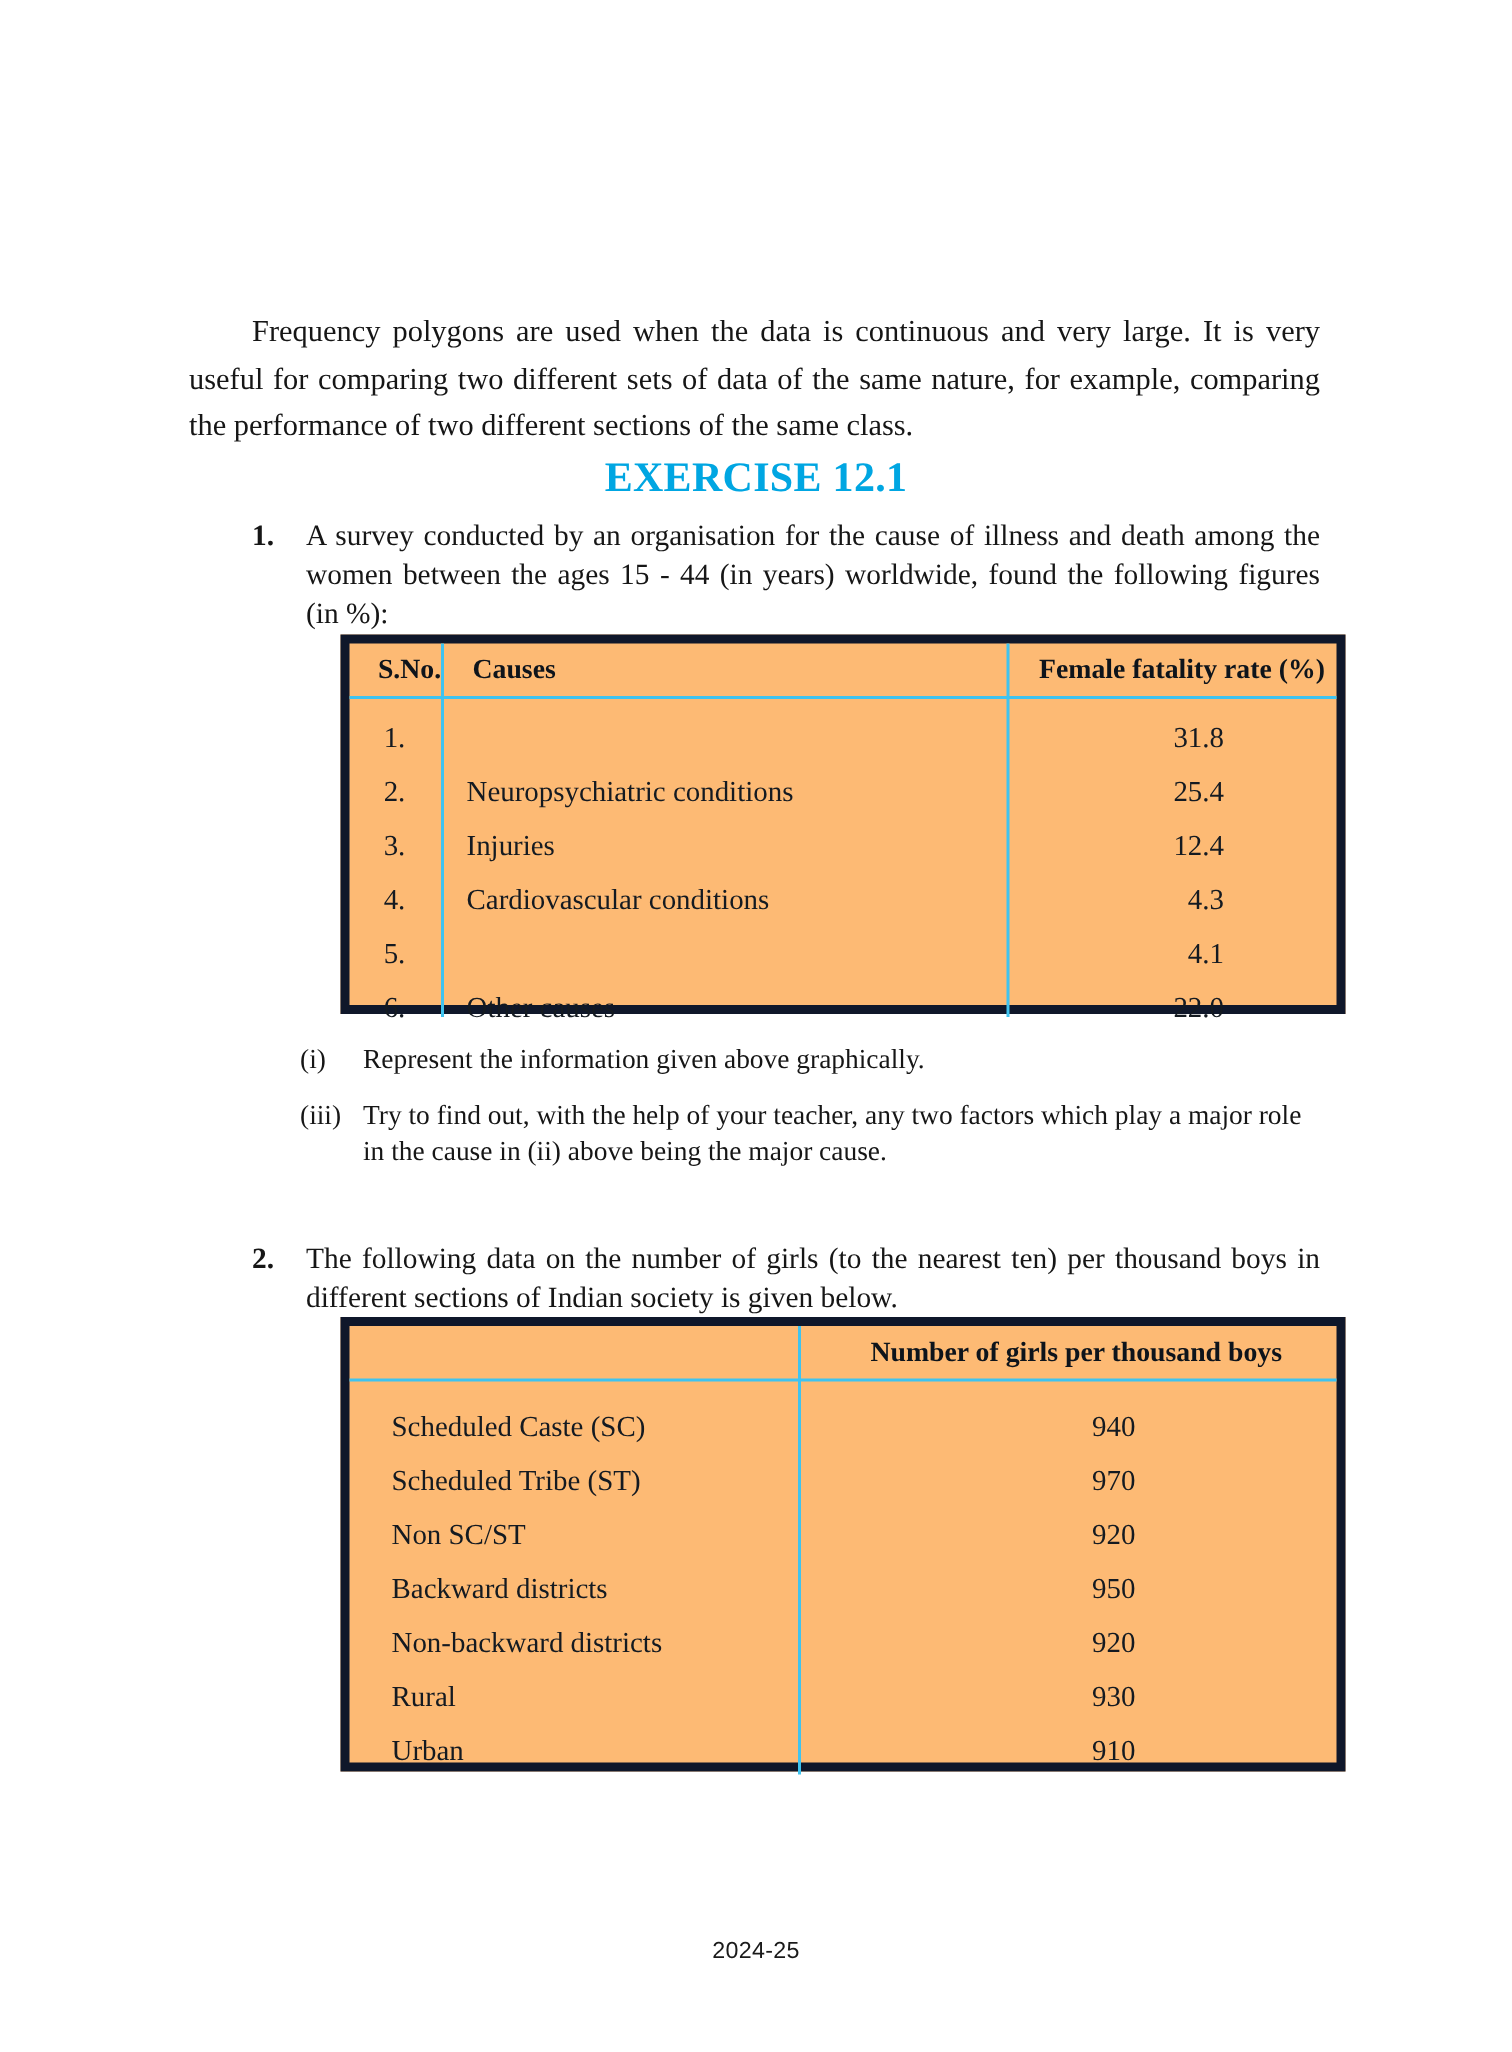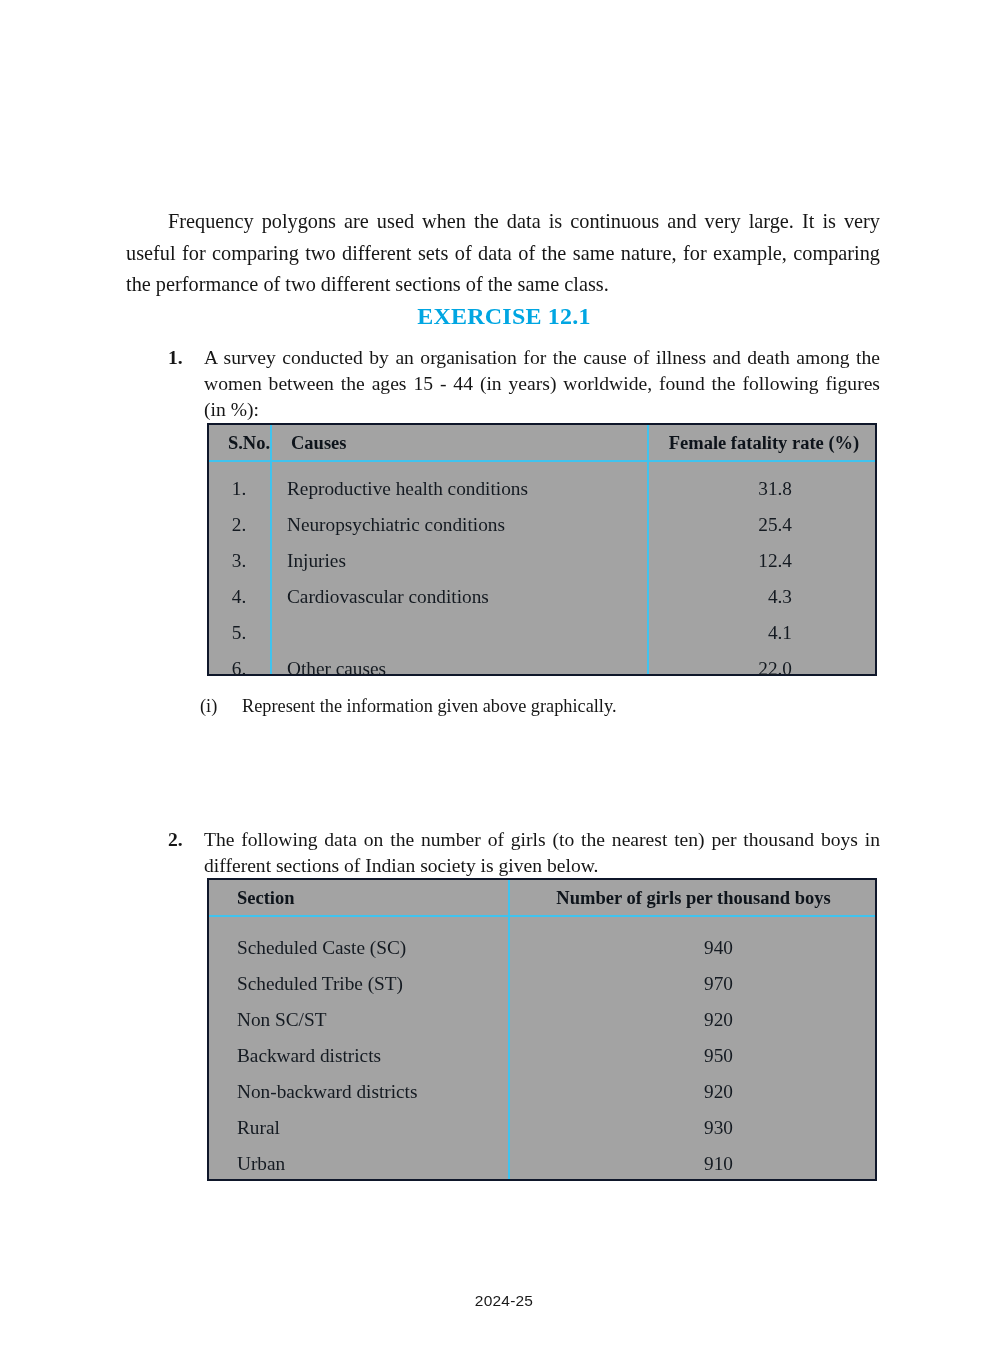--- a/index.html
+++ b/index.html
@@ -69,21 +69,21 @@
     text-indent: 42px;
     color: #161616;
   }
 
   .exercise-title {
     position: absolute;
     left: 0;
     top: 303px;
     width: 1008px;
     text-align: center;
-    font-size: 24px;
+    font-size: 28px;
     font-weight: bold;
     color: #00a6e2;
     letter-spacing: 0.2px;
   }
 
   
   .q {
     position: absolute;
     font-size: 19.6px;
     line-height: 26px;
@@ -123,23 +123,24 @@
   .sub-mark {
     position: absolute;
     left: 0;
     top: 0;
     width: 38px;
   }
   .sub-text { display: block; }
 
   .tbl-wrap {
     position: absolute;
-    background: #a3a3a3;
+    background: #fdba74;
     box-sizing: border-box;
-    border: 2px solid #0f172a;
+    border: 6px solid #0f172a;
+    margin-left: 20px;
   }
   #tbl1-wrap { left: 207px; top: 423px; width: 670px; height: 253px; }
   #tbl2-wrap { left: 207px; top: 878px; width: 670px; height: 303px; }
 
   .hdr-row {
     position: absolute;
     left: 0; top: 0;
     width: 100%;
     height: 37px;
     box-sizing: border-box;
@@ -205,21 +206,20 @@
   <div class="tbl-wrap" id="tbl1-wrap">
     <div class="hdr-row">
       <div class="hdr-cell" style="left:10px; width:60px; text-align:center;">S.No.</div>
       <div class="hdr-cell" style="left:444px; width:222px; text-align:center;">Female fatality rate (%)</div>
       <div class="hdr-cell" style="left:82px; width:300px; text-align:left;">Causes</div>
     </div>
     <div class="vline" style="left:61px; top:0; height:249px;"></div>
     <div class="vline" style="left:438px; top:0; height:249px;"></div>
 
     <div class="cellrow c-sno" style="left:0px;   top:46px;  width:60px;">1.</div>
-    <div class="cellrow c-name" style="left:78px;  top:46px;  width:350px;">Reproductive health conditions</div>
     <div class="cellrow c-val" style="left:448px; top:46px;  width:135px;">31.8</div>
 
     <div class="cellrow c-sno" style="left:0px;   top:82px;  width:60px;">2.</div>
     <div class="cellrow c-name" style="left:78px;  top:82px;  width:350px;">Neuropsychiatric  conditions</div>
     <div class="cellrow c-val" style="left:448px; top:82px;  width:135px;">25.4</div>
 
     <div class="cellrow c-sno" style="left:0px;   top:118px; width:60px;">3.</div>
     <div class="cellrow c-name" style="left:78px;  top:118px; width:350px;">Injuries</div>
     <div class="cellrow c-val" style="left:448px; top:118px; width:135px;">12.4</div>
 
@@ -233,30 +233,33 @@
     <div class="cellrow c-sno" style="left:0px;   top:226px; width:60px;">6.</div>
     <div class="cellrow c-name" style="left:78px;  top:226px; width:350px;">Other  causes</div>
     <div class="cellrow c-val" style="left:448px; top:226px; width:135px;">22.0</div>
   </div>
 
   <div class="subs">
     <div class="sub">
       <span class="sub-mark">(i)</span>
       <span class="sub-text">Represent the information given above graphically.</span>
     </div>
+    <div class="sub">
+      <span class="sub-mark">(iii)</span>
+      <span class="sub-text">Try to find out, with the help of your teacher, any two factors which play a major role in the cause in (ii) above being the major cause.</span>
+    </div>
   </div>
 
   <div class="q" id="q2">
     <span class="q-num">2.</span>
     <div class="q-body">The following data on the number of girls (to the nearest ten) per thousand boys in different sections of Indian society is given below.</div>
   </div>
 
   <div class="tbl-wrap" id="tbl2-wrap">
     <div class="hdr-row">
-      <div class="hdr-cell" style="left:28px; width:250px; text-align:left;">Section</div>
       <div class="hdr-cell" style="left:303px; width:363px; text-align:center;">Number of girls per thousand boys</div>
     </div>
     <div class="vline" style="left:299px; top:0; height:299px;"></div>
 
     <div class="cellrow c-name" style="left:28px;  top:50px;  width:260px;">Scheduled Caste (SC)</div>
     <div class="cellrow c-val" style="left:310px; top:50px;  width:214px;">940</div>
 
     <div class="cellrow c-name" style="left:28px;  top:86px;  width:260px;">Scheduled Tribe (ST)</div>
     <div class="cellrow c-val" style="left:310px; top:86px;  width:214px;">970</div>
 

